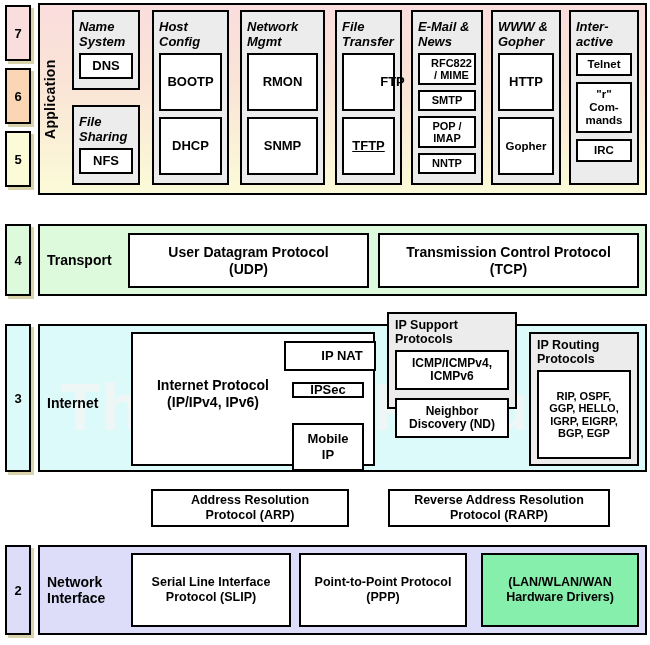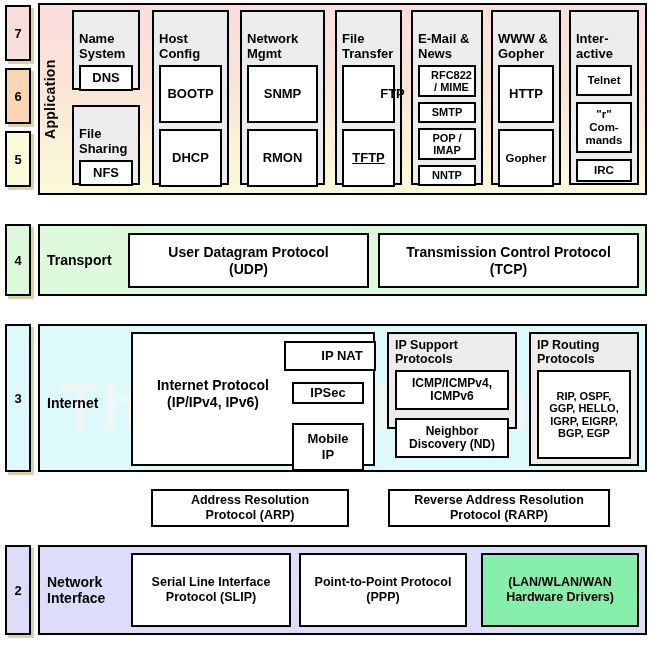--- a/index.html
+++ b/index.html
@@ -69,21 +69,21 @@
   
   .grp{
     position:absolute;
     background:#ececec;
     border:2px solid #000;
     box-sizing:border-box;
     padding:4px 5px 5px 5px;
   }
   .grp-title{
     font-weight:bold;font-size:13px;line-height:1.12;
-    margin:16px 0 4px 0;white-space:pre-line;
+    margin:4px 0 4px 0;white-space:pre-line;font-style:italic;
   }
   .proto{
     background:#fff;
     border:2px solid #000;
     box-sizing:border-box;
     display:flex;align-items:center;justify-content:center;
     text-align:center;
     font-weight:bold;
     line-height:1.12;
     white-space:pre-line;
@@ -161,22 +161,22 @@
   <div class="grp" style="left:152px;top:10px;width:77px;height:175px;">
     <div class="grp-title">Host
 Config</div>
     <div class="proto" style="height:58px;font-size:13px;">BOOTP</div>
     <div class="proto" style="height:58px;font-size:13px;">DHCP</div>
   </div>
 
   <div class="grp" style="left:240px;top:10px;width:85px;height:175px;">
     <div class="grp-title">Network
 Mgmt</div>
+    <div class="proto" style="height:58px;font-size:13px;">RMON</div>
     <div class="proto" style="height:58px;font-size:13px;">SNMP</div>
-    <div class="proto" style="height:58px;font-size:13px;">RMON</div>
   </div>
 
   <div class="grp" style="left:335px;top:10px;width:67px;height:175px;">
     <div class="grp-title">File
 Transfer</div>
     <div class="proto" style="height:58px;font-size:13px;padding-left:48px;">FTP</div>
     <div class="proto" style="height:58px;font-size:13px;text-decoration:underline;">TFTP</div>
   </div>
 
   <div class="grp" style="left:411px;top:10px;width:72px;height:175px;">
@@ -193,21 +193,21 @@
   <div class="grp" style="left:491px;top:10px;width:70px;height:175px;">
     <div class="grp-title">WWW &amp;
 Gopher</div>
     <div class="proto" style="height:58px;font-size:13px;">HTTP</div>
     <div class="proto" style="height:58px;font-size:11.5px;">Gopher</div>
   </div>
 
   <div class="grp" style="left:569px;top:10px;width:70px;height:175px;">
     <div class="grp-title">Inter-
 active</div>
-    <div class="proto" style="height:31px;font-size:11.5px;margin-bottom:6px;">Telnet</div>
+    <div class="proto" style="height:23px;font-size:11.5px;margin-bottom:6px;">Telnet</div>
     <div class="proto" style="height:51px;font-size:11.5px;margin-bottom:6px;">"r"
 Com-
 mands</div>
     <div class="proto" style="height:23px;font-size:11.5px;">IRC</div>
   </div>
 
   <div class="band band-transport" style="left:38px;top:224px;width:609px;height:72px;"></div>
   <div class="hlabel" style="left:47px;top:252px;">Transport</div>
 
   <div class="pbox" style="left:128px;top:233px;width:241px;height:55px;font-size:14px;">User Datagram Protocol
@@ -217,25 +217,25 @@
 
   <div class="band band-internet" style="left:38px;top:324px;width:609px;height:148px;"></div>
   <div class="watermark">The TCP/IP Guide</div>
   <div class="hlabel" style="left:47px;top:395px;">Internet</div>
 
   <div class="pbox" style="left:131px;top:332px;width:244px;height:134px;display:block;"></div>
   <div style="position:absolute;left:138px;top:377px;width:150px;text-align:center;font-weight:bold;font-size:14px;line-height:1.2;white-space:pre-line;">Internet Protocol
 (IP/IPv4, IPv6)</div>
 
   <div class="pbox" style="left:284px;top:341px;width:92px;height:30px;font-size:13px;padding-left:24px;">IP NAT</div>
-  <div class="pbox" style="left:292px;top:382px;width:72px;height:22px;font-size:13px;">IPSec</div>
+  <div class="pbox" style="left:292px;top:382px;width:72px;height:16px;font-size:13px;">IPSec</div>
   <div class="pbox" style="left:292px;top:423px;width:72px;height:48px;font-size:13px;">Mobile
 IP</div>
 
-  <div class="subgrp" style="left:387px;top:332px;width:130px;height:97px;">
+  <div class="subgrp" style="left:387px;top:312px;width:130px;height:97px;">
     <div class="subgrp-title">IP Support
 Protocols</div>
     <div class="proto" style="height:40px;font-size:12px;margin-bottom:8px;">ICMP/ICMPv4,
 ICMPv6</div>
     <div class="proto" style="height:40px;font-size:12px;">Neighbor
 Discovery (ND)</div>
   </div>
 
   <div class="subgrp" style="left:529px;top:332px;width:110px;height:134px;">
     <div class="subgrp-title">IP Routing

